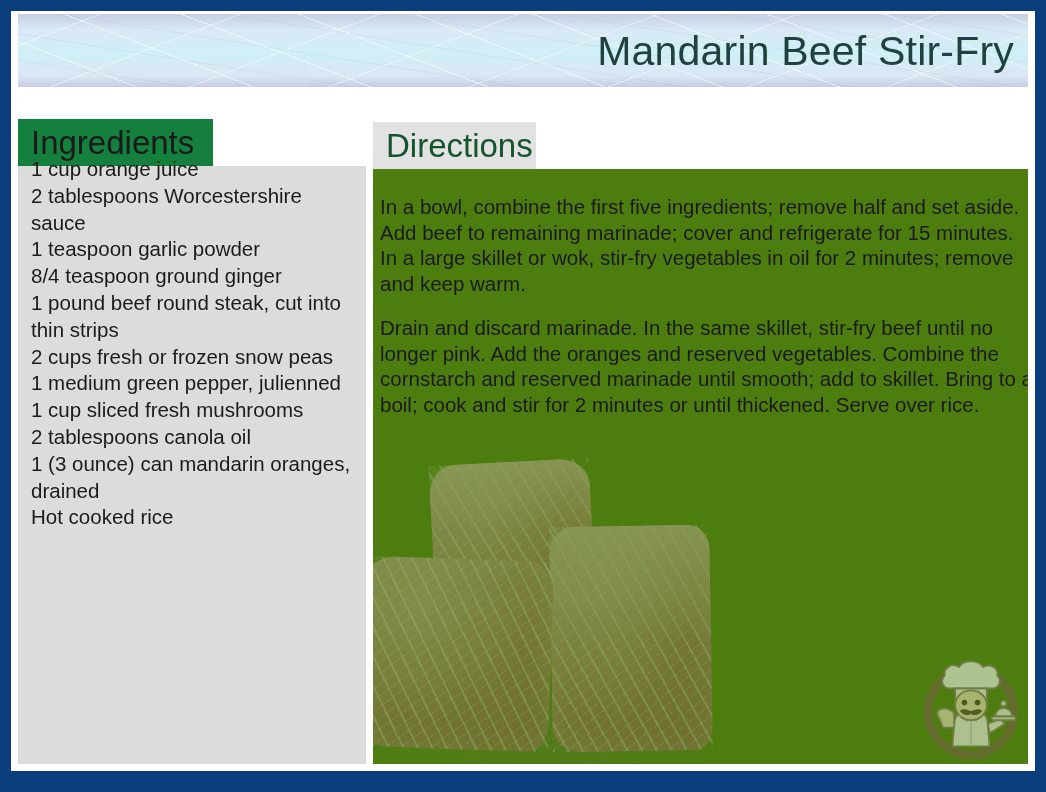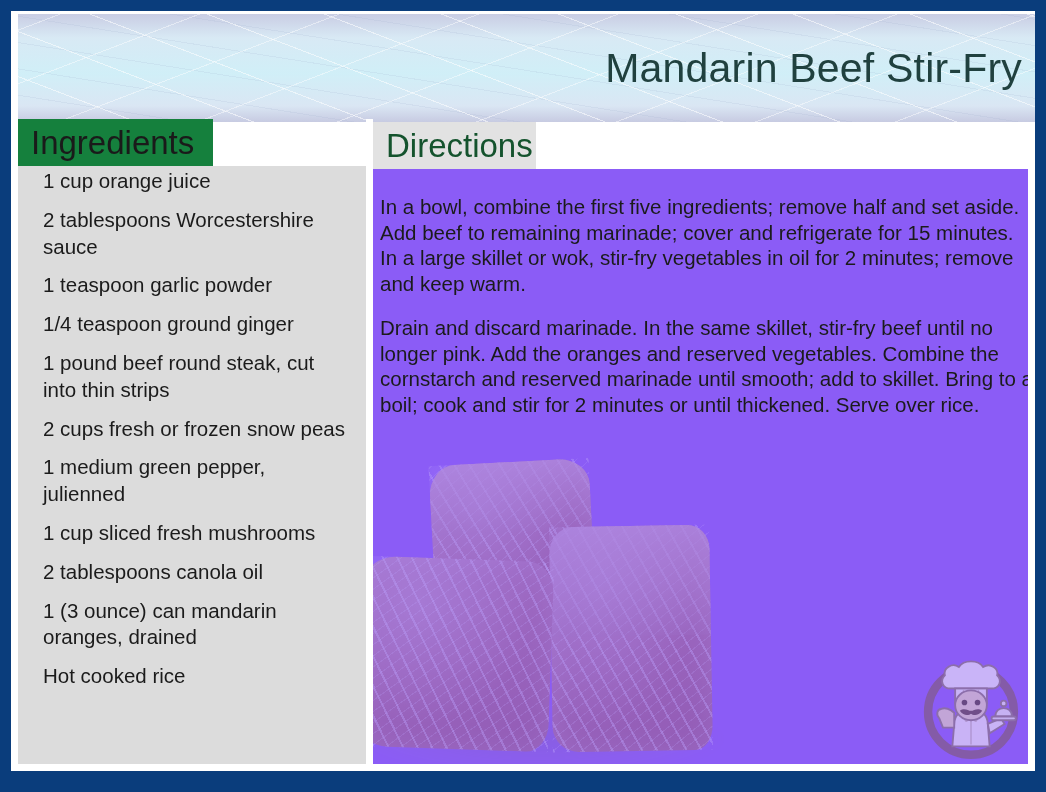--- a/index.html
+++ b/index.html
@@ -27,30 +27,29 @@
     background: #ffffff;
     overflow: hidden;
   }
 
   
   #banner {
     position: absolute;
     left: 7px;
     top: 3px;
     width: 1010px;
-    height: 108px;
+    height: 73px;
     background:
       linear-gradient(180deg,
         rgba(198,202,226,0.95) 0%,
         rgba(214,232,244,0.95) 22%,
         rgba(206,238,247,0.95) 55%,
         rgba(216,229,243,0.95) 85%,
         rgba(196,200,224,0.95) 100%);
     overflow: hidden;
-    padding-left: 8px;
   }
   .banner-weave {
     position: absolute;
     inset: 0;
     background-image:
       repeating-linear-gradient(21deg,
         rgba(255,255,255,0.55) 0px, rgba(255,255,255,0.55) 1px,
         rgba(255,255,255,0) 1px, rgba(255,255,255,0) 42px),
       repeating-linear-gradient(-21deg,
         rgba(255,255,255,0.45) 0px, rgba(255,255,255,0.45) 1px,
@@ -106,21 +105,21 @@
   #ingredients-list {
     position: absolute;
     left: 13px;
     top: 37px;
     right: 6px;
     font-size: 20.5px;
     line-height: 26.8px;
     color: #1b1b1b;
   }
   #ingredients-list .ing-item {
-    margin: 12px;
+    margin: 0;
   }
 
   
   #directions-panel {
     position: absolute;
     left: 355px;
     top: 108px;
     width: 662px;
     height: 645px;
   }
@@ -139,21 +138,21 @@
     font-size: 33px;
     color: #14532d;
     white-space: nowrap;
   }
   #directions-body {
     position: absolute;
     left: 7px;
     top: 50px;
     width: 655px;
     height: 595px;
-    background: #8b5cf6;
+    background: #4d7c0f;
     overflow: hidden;
   }
   #directions-text {
     position: absolute;
     left: 7px;
     top: 25px;
     width: 655px;
     font-size: 20.5px;
     line-height: 25.5px;
     color: #1b1b1b;
@@ -266,21 +265,21 @@
 
     <div id="ingredients-panel">
       <div id="ingredients-body"></div>
       <div id="ingredients-tab">
         <div id="ingredients-heading">Ingredients</div>
       </div>
       <div id="ingredients-list">
         <div class="ing-item">1 cup orange juice</div>
         <div class="ing-item">2 tablespoons Worcestershire sauce</div>
         <div class="ing-item">1 teaspoon garlic powder</div>
-        <div class="ing-item">1/4 teaspoon ground ginger</div>
+        <div class="ing-item">8/4 teaspoon ground ginger</div>
         <div class="ing-item">1 pound beef round steak, cut into thin strips</div>
         <div class="ing-item">2 cups fresh or frozen snow peas</div>
         <div class="ing-item">1 medium green pepper, julienned</div>
         <div class="ing-item">1 cup sliced fresh mushrooms</div>
         <div class="ing-item">2 tablespoons canola oil</div>
         <div class="ing-item">1 (3 ounce) can mandarin oranges, drained</div>
         <div class="ing-item">Hot cooked rice</div>
       </div>
     </div>
 

